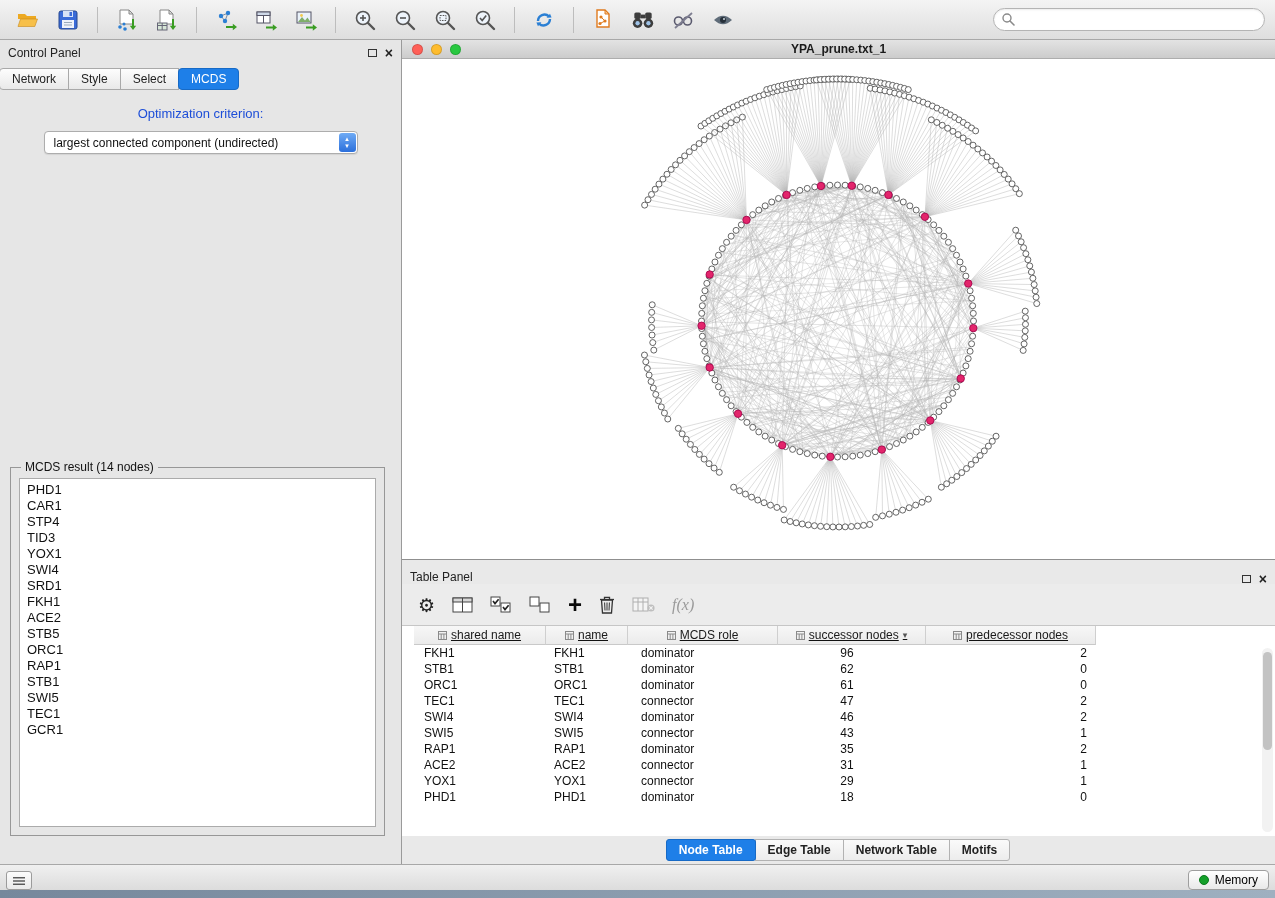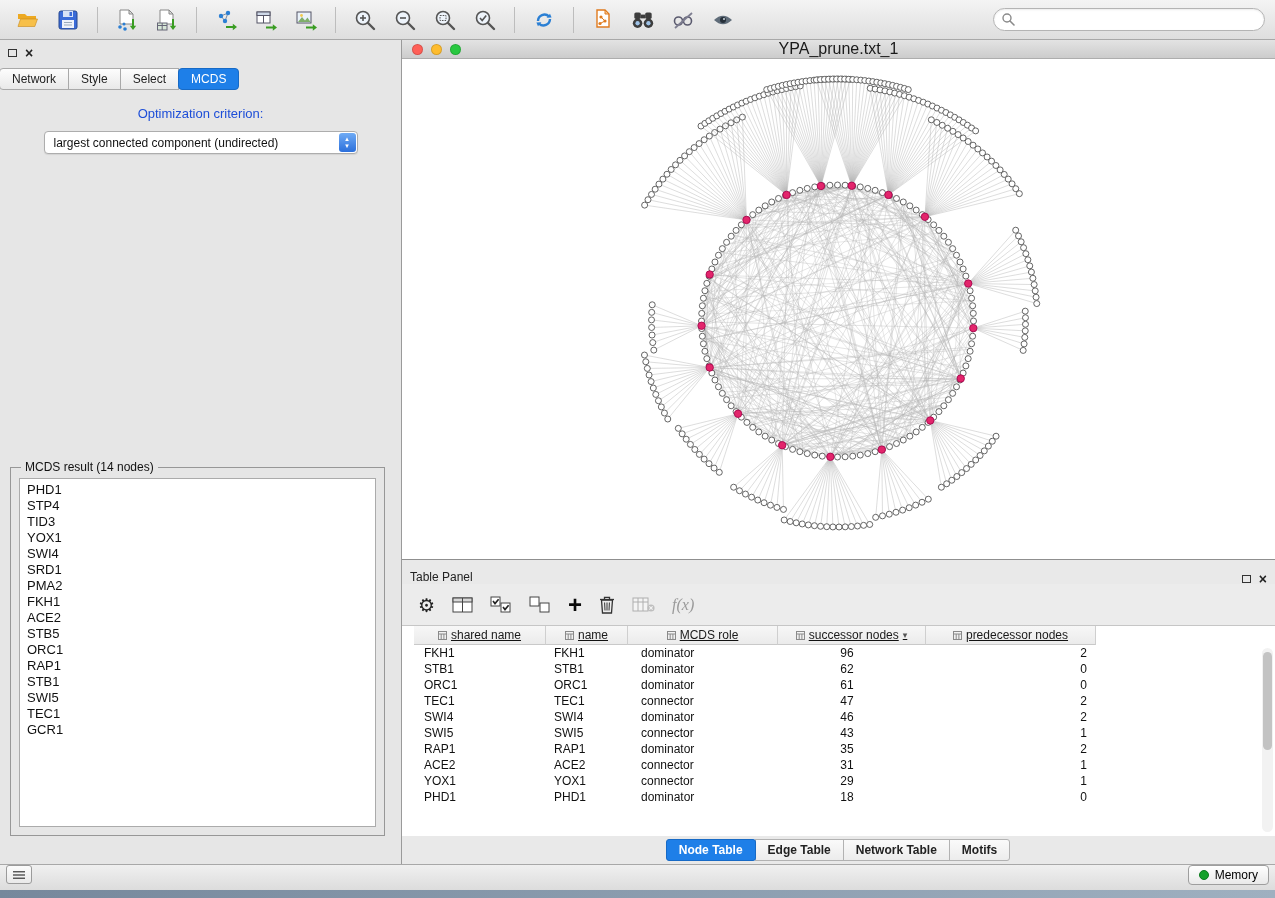--- a/index.html
+++ b/index.html
@@ -68,21 +68,21 @@
 
   
   .right-col { flex:1; display:flex; flex-direction:column; min-width:0; }
 
   .net-window { flex:1; display:flex; flex-direction:column; min-height:0; border-bottom:1px solid #8f8f8f; }
   .net-titlebar { flex:0 0 19px; position:relative; display:flex; align-items:center;
     background:linear-gradient(#e3e3e3,#cccccc); border-bottom:1px solid #adadad; }
   .traffic { display:flex; gap:8px; padding-left:10px; position:relative; z-index:1; }
   .light { width:11px; height:11px; border-radius:50%; border:0.5px solid rgba(0,0,0,.15); }
   .light.red { background:#ff5f57; } .light.yellow { background:#febc2e; } .light.green { background:#28c840; }
-  .net-title { position:absolute; left:0; right:0; text-align:center; font-size:16px; font-weight:normal; color:#1a1a1a; }
+  .net-title { position:absolute; left:0; right:0; text-align:center; font-size:12px; font-weight:bold; color:#1a1a1a; }
   .net-canvas { flex:1; background:#fff; position:relative; min-height:0; }
   .net-canvas svg { position:absolute; inset:0; width:100%; height:100%; }
 
   
   .table-panel { flex:0 0 304px; display:flex; flex-direction:column; background:#e9e9e9; }
   .tp-header { flex:0 0 24px; display:flex; align-items:flex-end; padding:0 8px; }
   .tp-toolbar { flex:0 0 42px; display:flex; align-items:center; gap:17px; padding:0 16px;
     background:#ececec; border-bottom:1px solid #c6c6c6; }
   .tp-tool { background:none; border:none; padding:0; display:flex; align-items:center; justify-content:center; }
   .gear-glyph { font-family:"DejaVu Sans",sans-serif; font-size:19px; color:#222; line-height:20px; }
@@ -106,21 +106,21 @@
   .v-thumb { position:absolute; top:4px; right:1px; width:9px; height:98px; background:#c3c3c3; border-radius:5px; }
 
   .tp-tabs { flex:0 0 28px; display:flex; justify-content:center; align-items:center; }
   .tp-tab { padding:3px 12px; border:1px solid #b2b2b2; background:linear-gradient(#fafafa,#ececec);
     margin-left:-1px; font-size:12px; color:#222;font-weight:bold; }
   .tp-tab:first-child { border-radius:3px 0 0 3px; }
   .tp-tab:last-child { border-radius:0 3px 3px 0; }
   .tp-tab.active { background:#1e7fe8; color:#fff; border-color:#176ac6; border-radius:3px; position:relative; z-index:1; }
 
   
-  .status-bar { flex:0 0 26px; display:flex; align-items:flex-start; padding:0 6px;
+  .status-bar { flex:0 0 26px; display:flex; align-items:flex-end; padding:0 6px;
     background:linear-gradient(#f0f0f0,#dcdcdc); border-top:1px solid #a8a8a8; }
   .list-btn { width:26px; height:19px; border:1px solid #9b9b9b; border-radius:3px;
     background:linear-gradient(#fcfcfc,#e9e9e9); display:flex; align-items:center; justify-content:center; }
   .memory-btn { margin-left:auto; display:flex; align-items:center; gap:6px; padding:2px 10px;
     border:1px solid #9e9e9e; border-radius:4px; background:linear-gradient(#ffffff,#e9e9e9);
     font:inherit; }
   .mem-dot { width:10px; height:10px; border-radius:50%; background:#14a02a; border:0.5px solid #0b7a1d; }
 
   .desktop-strip { height:8px; }
 </style>
@@ -288,20 +288,21 @@
           <line x1="9" y1="9" x2="13" y2="13" stroke="#8a8a8a" stroke-width="1.6" stroke-linecap="round"></line>
         </svg>
       <input class="search-input" placeholder="" style="">
     </div>
   </div>
 
   <div class="main">
 
     <div class="control-panel">
       <div class="panel-header">
+        <span class="panel-title">Control Panel</span>
         <span class="win-ctl">
           <span class="float-ico"></span>
           <span class="close-ico">×</span>
         </span>
       </div>
       <div class="cp-tabs">
           <div class="cp-tab">Network</div>
           <div class="cp-tab">Style</div>
           <div class="cp-tab">Select</div>
           <div class="cp-tab active">MCDS</div>
@@ -313,26 +314,26 @@
           <span class="opt-stepper">
             <span>▴</span>
               <span>▾</span>
           </span>
         </div>
       </div>
       <div class="result-group">
         <span class="result-legend">MCDS result (14 nodes)</span>
         <div class="result-list">
             <div class="result-item">PHD1</div>
+            <div class="result-item">CAR1</div>
             <div class="result-item">STP4</div>
             <div class="result-item">TID3</div>
             <div class="result-item">YOX1</div>
             <div class="result-item">SWI4</div>
             <div class="result-item">SRD1</div>
-            <div class="result-item">PMA2</div>
             <div class="result-item">FKH1</div>
             <div class="result-item">ACE2</div>
             <div class="result-item">STB5</div>
             <div class="result-item">ORC1</div>
             <div class="result-item">RAP1</div>
             <div class="result-item">STB1</div>
             <div class="result-item">SWI5</div>
             <div class="result-item">TEC1</div>
             <div class="result-item">GCR1</div>
           </div>

